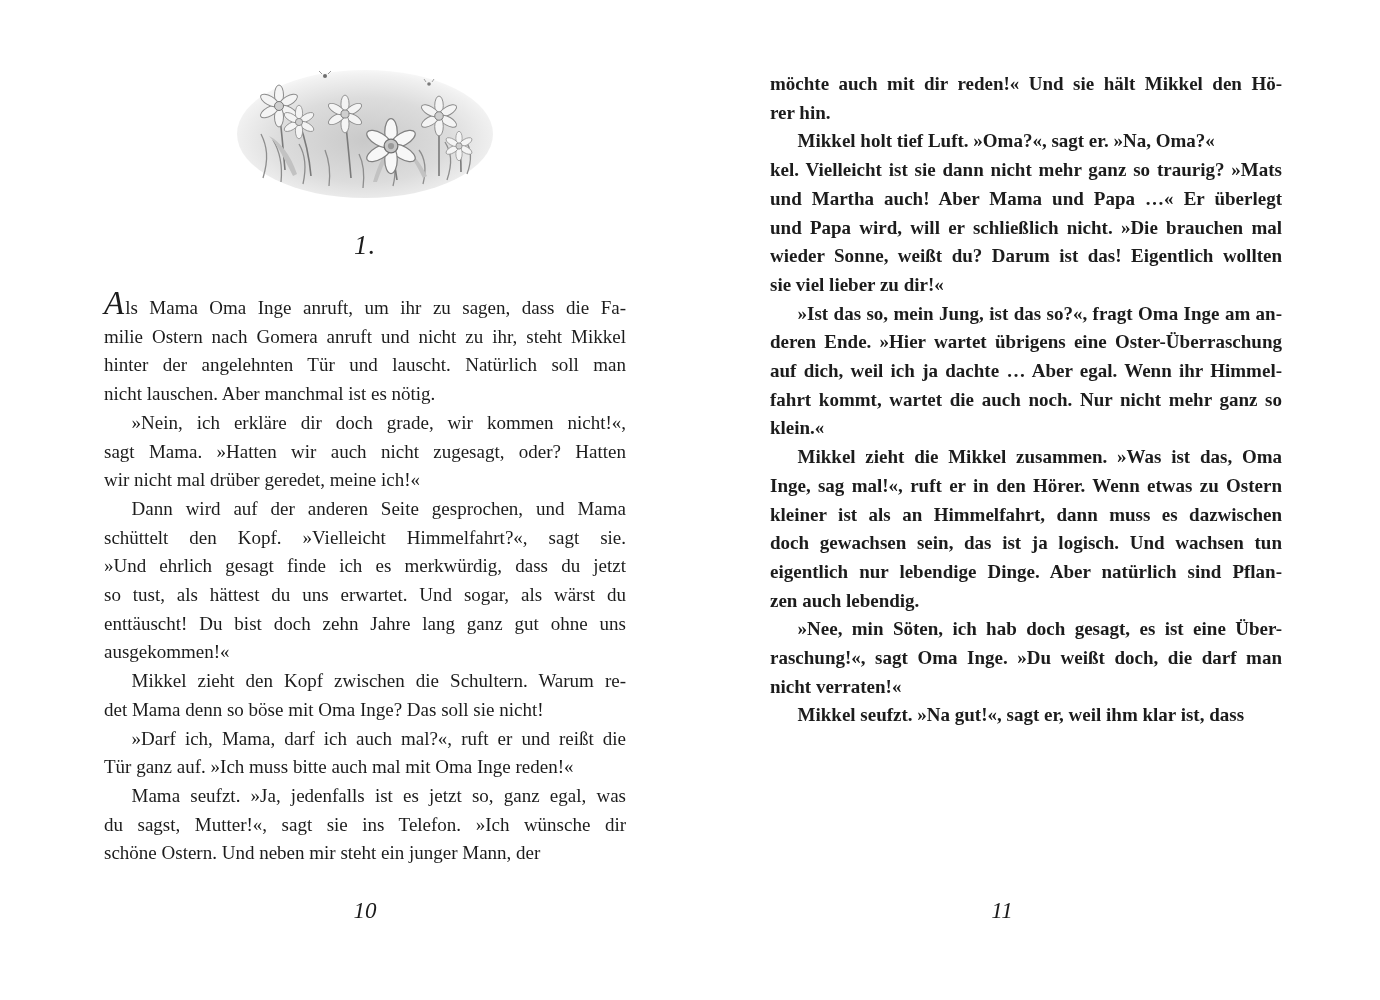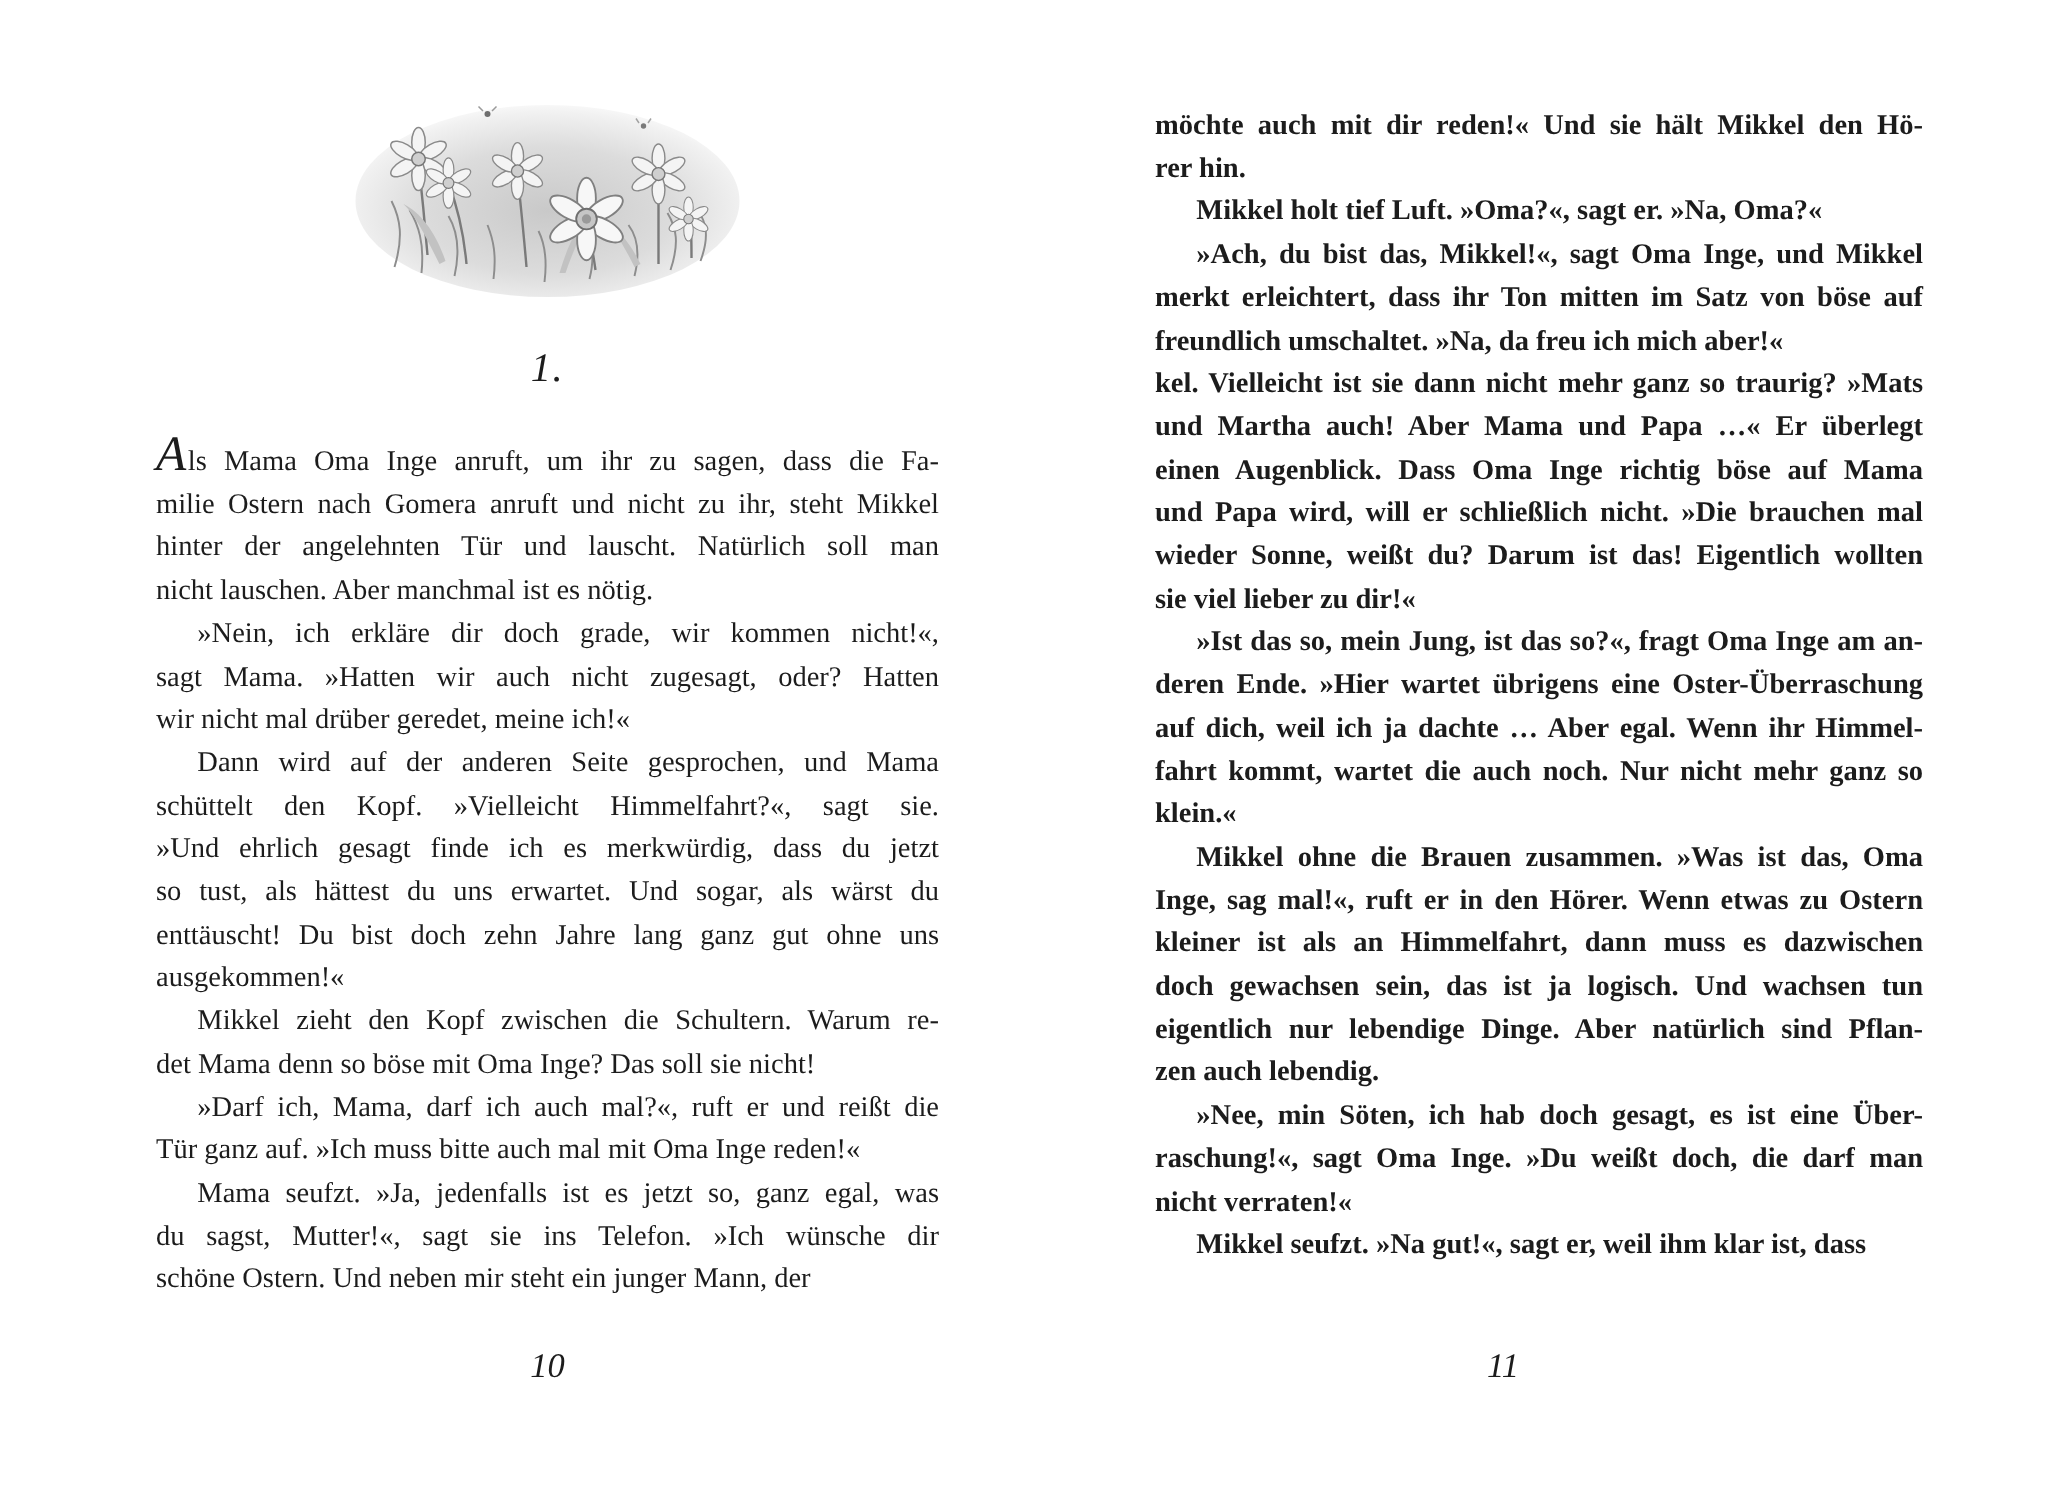--- a/index.html
+++ b/index.html
@@ -233,41 +233,35 @@
 <div class="page-col right-col">
   <div class="text-block" id="right-text">
       <div class="para">
         <div class="tline">möchte auch mit dir reden!« Und sie hält Mikkel den Hö-</div>
         <div class="tline lastline">rer hin.</div>
       </div>
       <div class="para">
         <div class="tline lastline indent">Mikkel holt tief Luft. »Oma?«, sagt er. »Na, Oma?«</div>
       </div>
       <div class="para">
-        <div class="tline indent">»Ach, du bist das, Mikkel!«, sagt Oma Inge, und Mikkel</div>
-        <div class="tline">merkt erleichtert, dass ihr Ton mitten im Satz von böse auf</div>
-        <div class="tline lastline">freundlich umschaltet. »Na, da freu ich mich aber!«</div>
-      </div>
-      <div class="para">
         <div class="tline">kel. Vielleicht ist sie dann nicht mehr ganz so traurig? »Mats</div>
         <div class="tline">und Martha auch! Aber Mama und Papa …« Er überlegt</div>
-        <div class="tline">einen Augenblick. Dass Oma Inge richtig böse auf Mama</div>
         <div class="tline">und Papa wird, will er schließlich nicht. »Die brauchen mal</div>
         <div class="tline">wieder Sonne, weißt du? Darum ist das! Eigentlich wollten</div>
         <div class="tline lastline">sie viel lieber zu dir!«</div>
       </div>
       <div class="para">
         <div class="tline indent">»Ist das so, mein Jung, ist das so?«, fragt Oma Inge am an-</div>
         <div class="tline">deren Ende. »Hier wartet übrigens eine Oster-Überraschung</div>
         <div class="tline">auf dich, weil ich ja dachte … Aber egal. Wenn ihr Himmel-</div>
         <div class="tline">fahrt kommt, wartet die auch noch. Nur nicht mehr ganz so</div>
         <div class="tline lastline">klein.«</div>
       </div>
       <div class="para">
-        <div class="tline indent">Mikkel ohne die Brauen zusammen. »Was ist das, Oma</div>
+        <div class="tline indent">Mikkel zieht die Mikkel zusammen. »Was ist das, Oma</div>
         <div class="tline">Inge, sag mal!«, ruft er in den Hörer. Wenn etwas zu Ostern</div>
         <div class="tline">kleiner ist als an Himmelfahrt, dann muss es dazwischen</div>
         <div class="tline">doch gewachsen sein, das ist ja logisch. Und wachsen tun</div>
         <div class="tline">eigentlich nur lebendige Dinge. Aber natürlich sind Pflan-</div>
         <div class="tline lastline">zen auch lebendig.</div>
       </div>
       <div class="para">
         <div class="tline indent">»Nee, min Söten, ich hab doch gesagt, es ist eine Über-</div>
         <div class="tline">raschung!«, sagt Oma Inge. »Du weißt doch, die darf man</div>
         <div class="tline lastline">nicht verraten!«</div>

